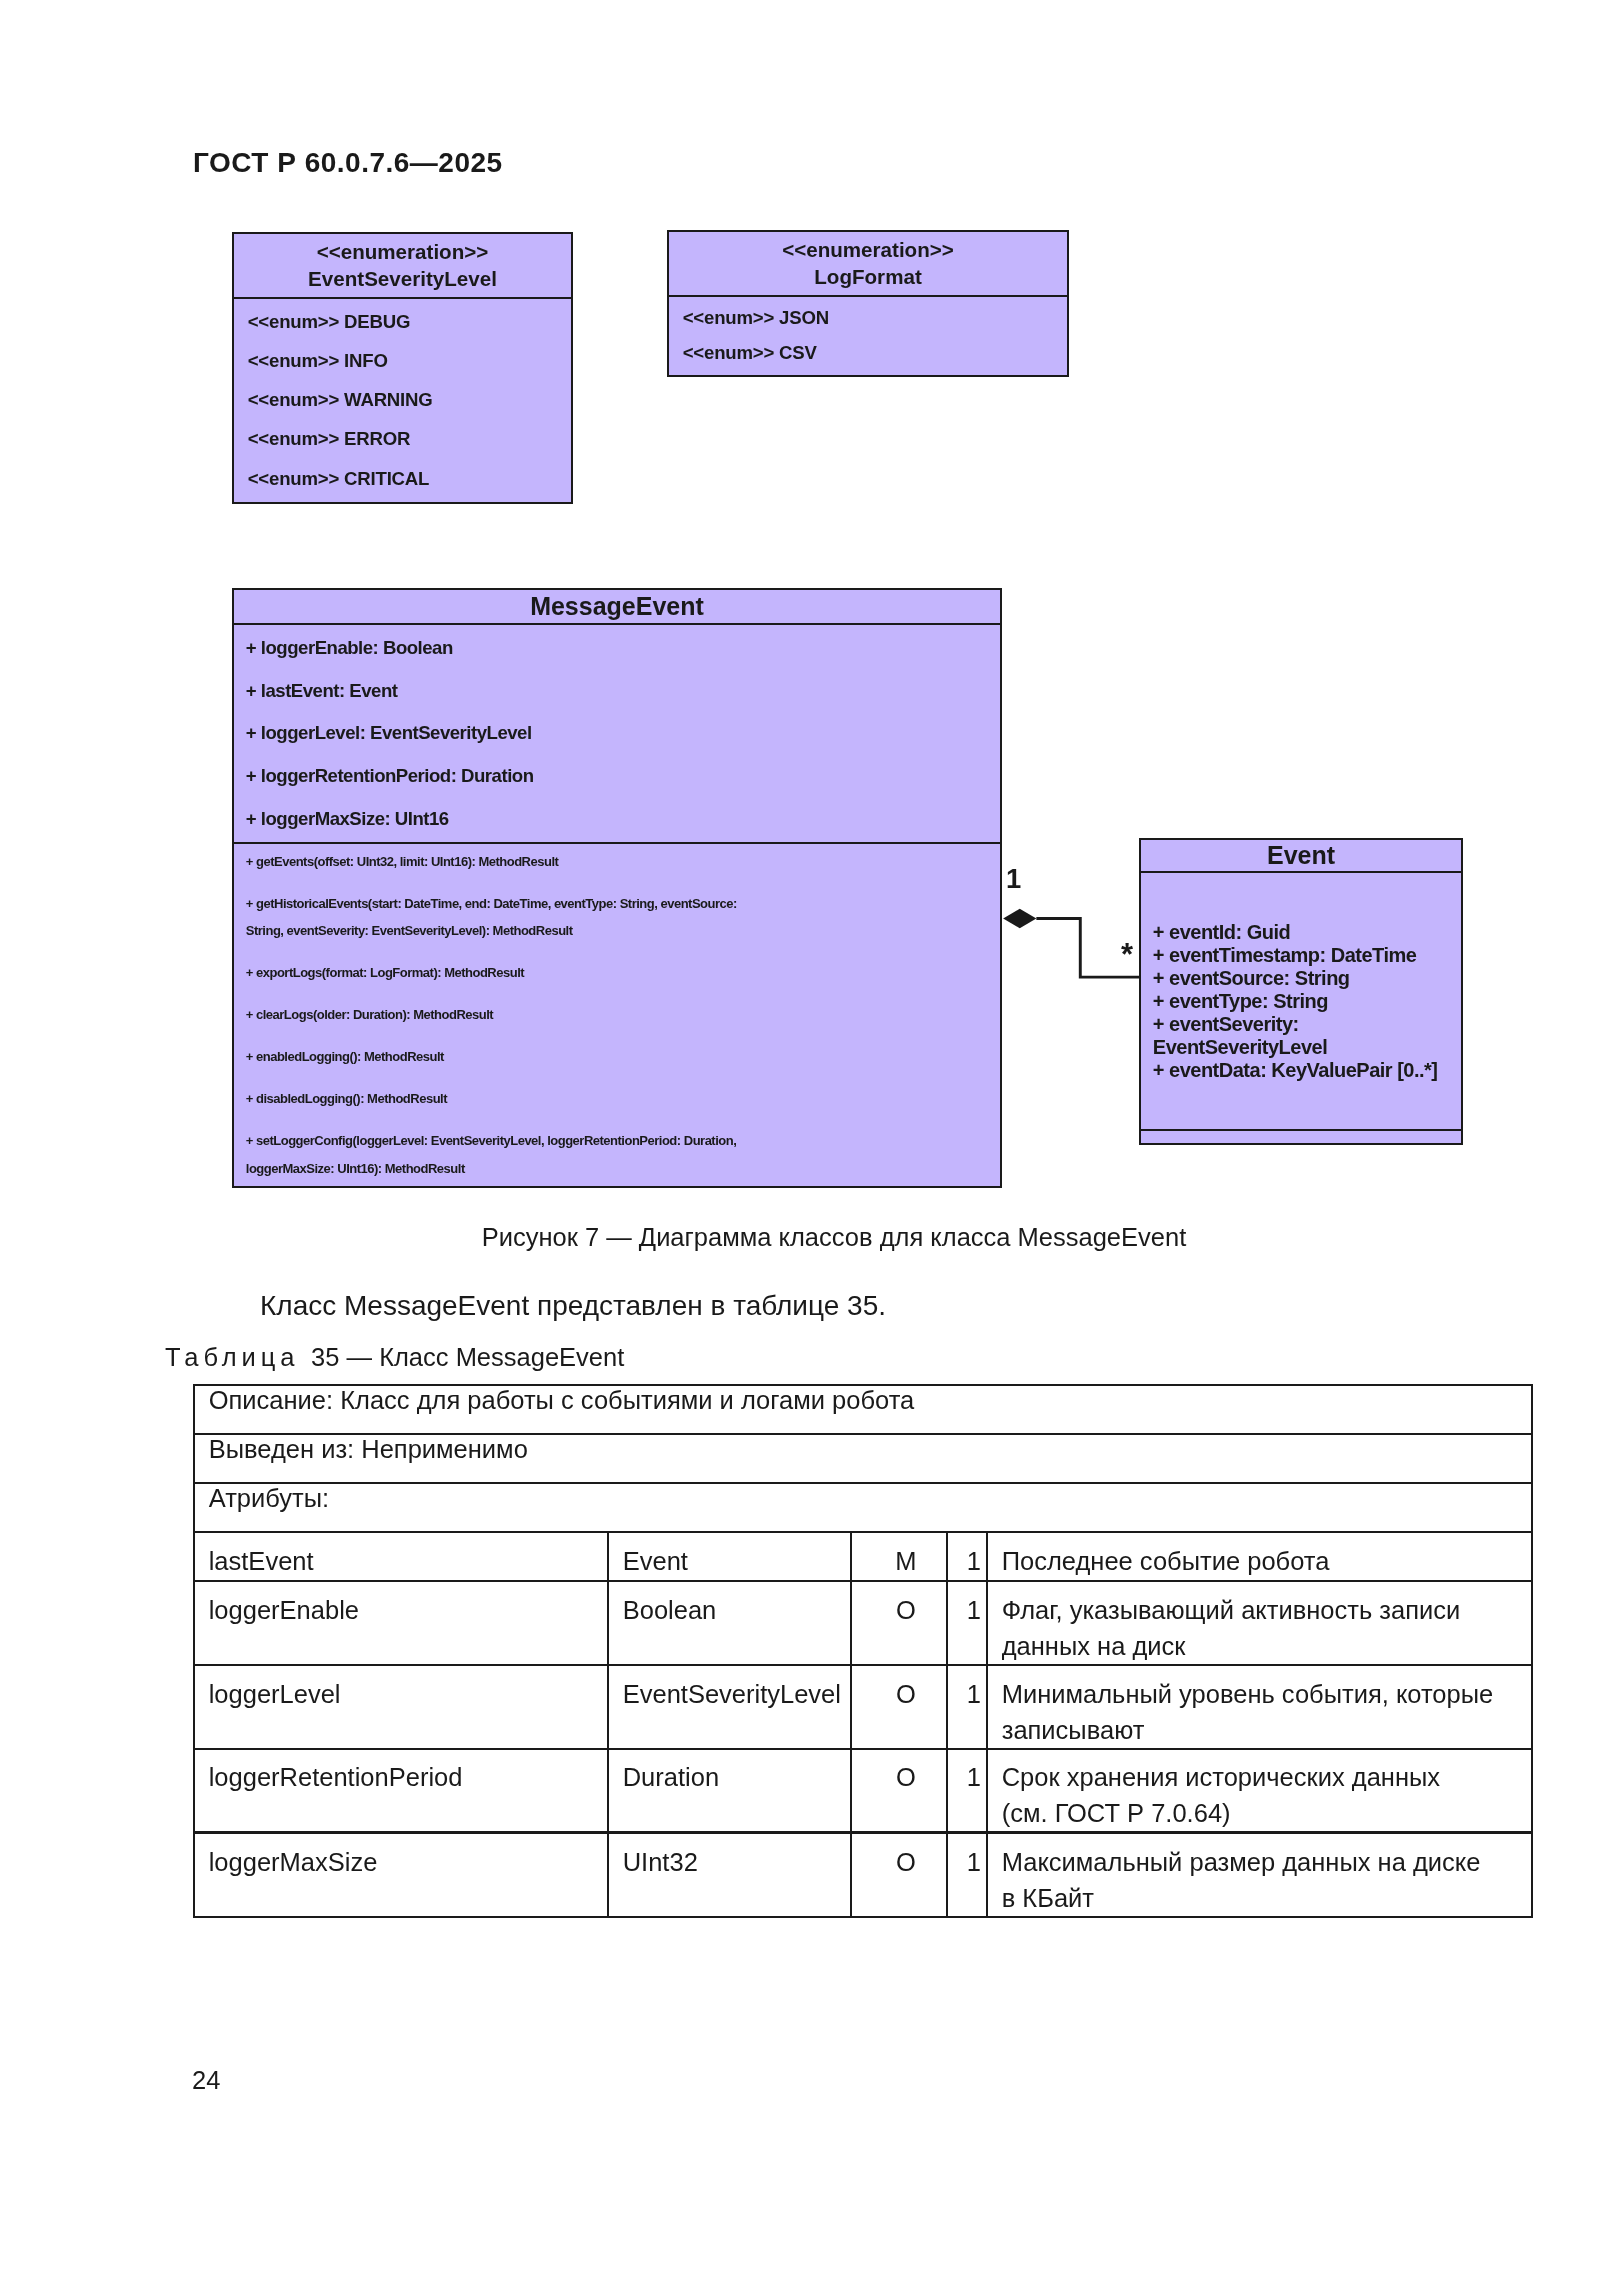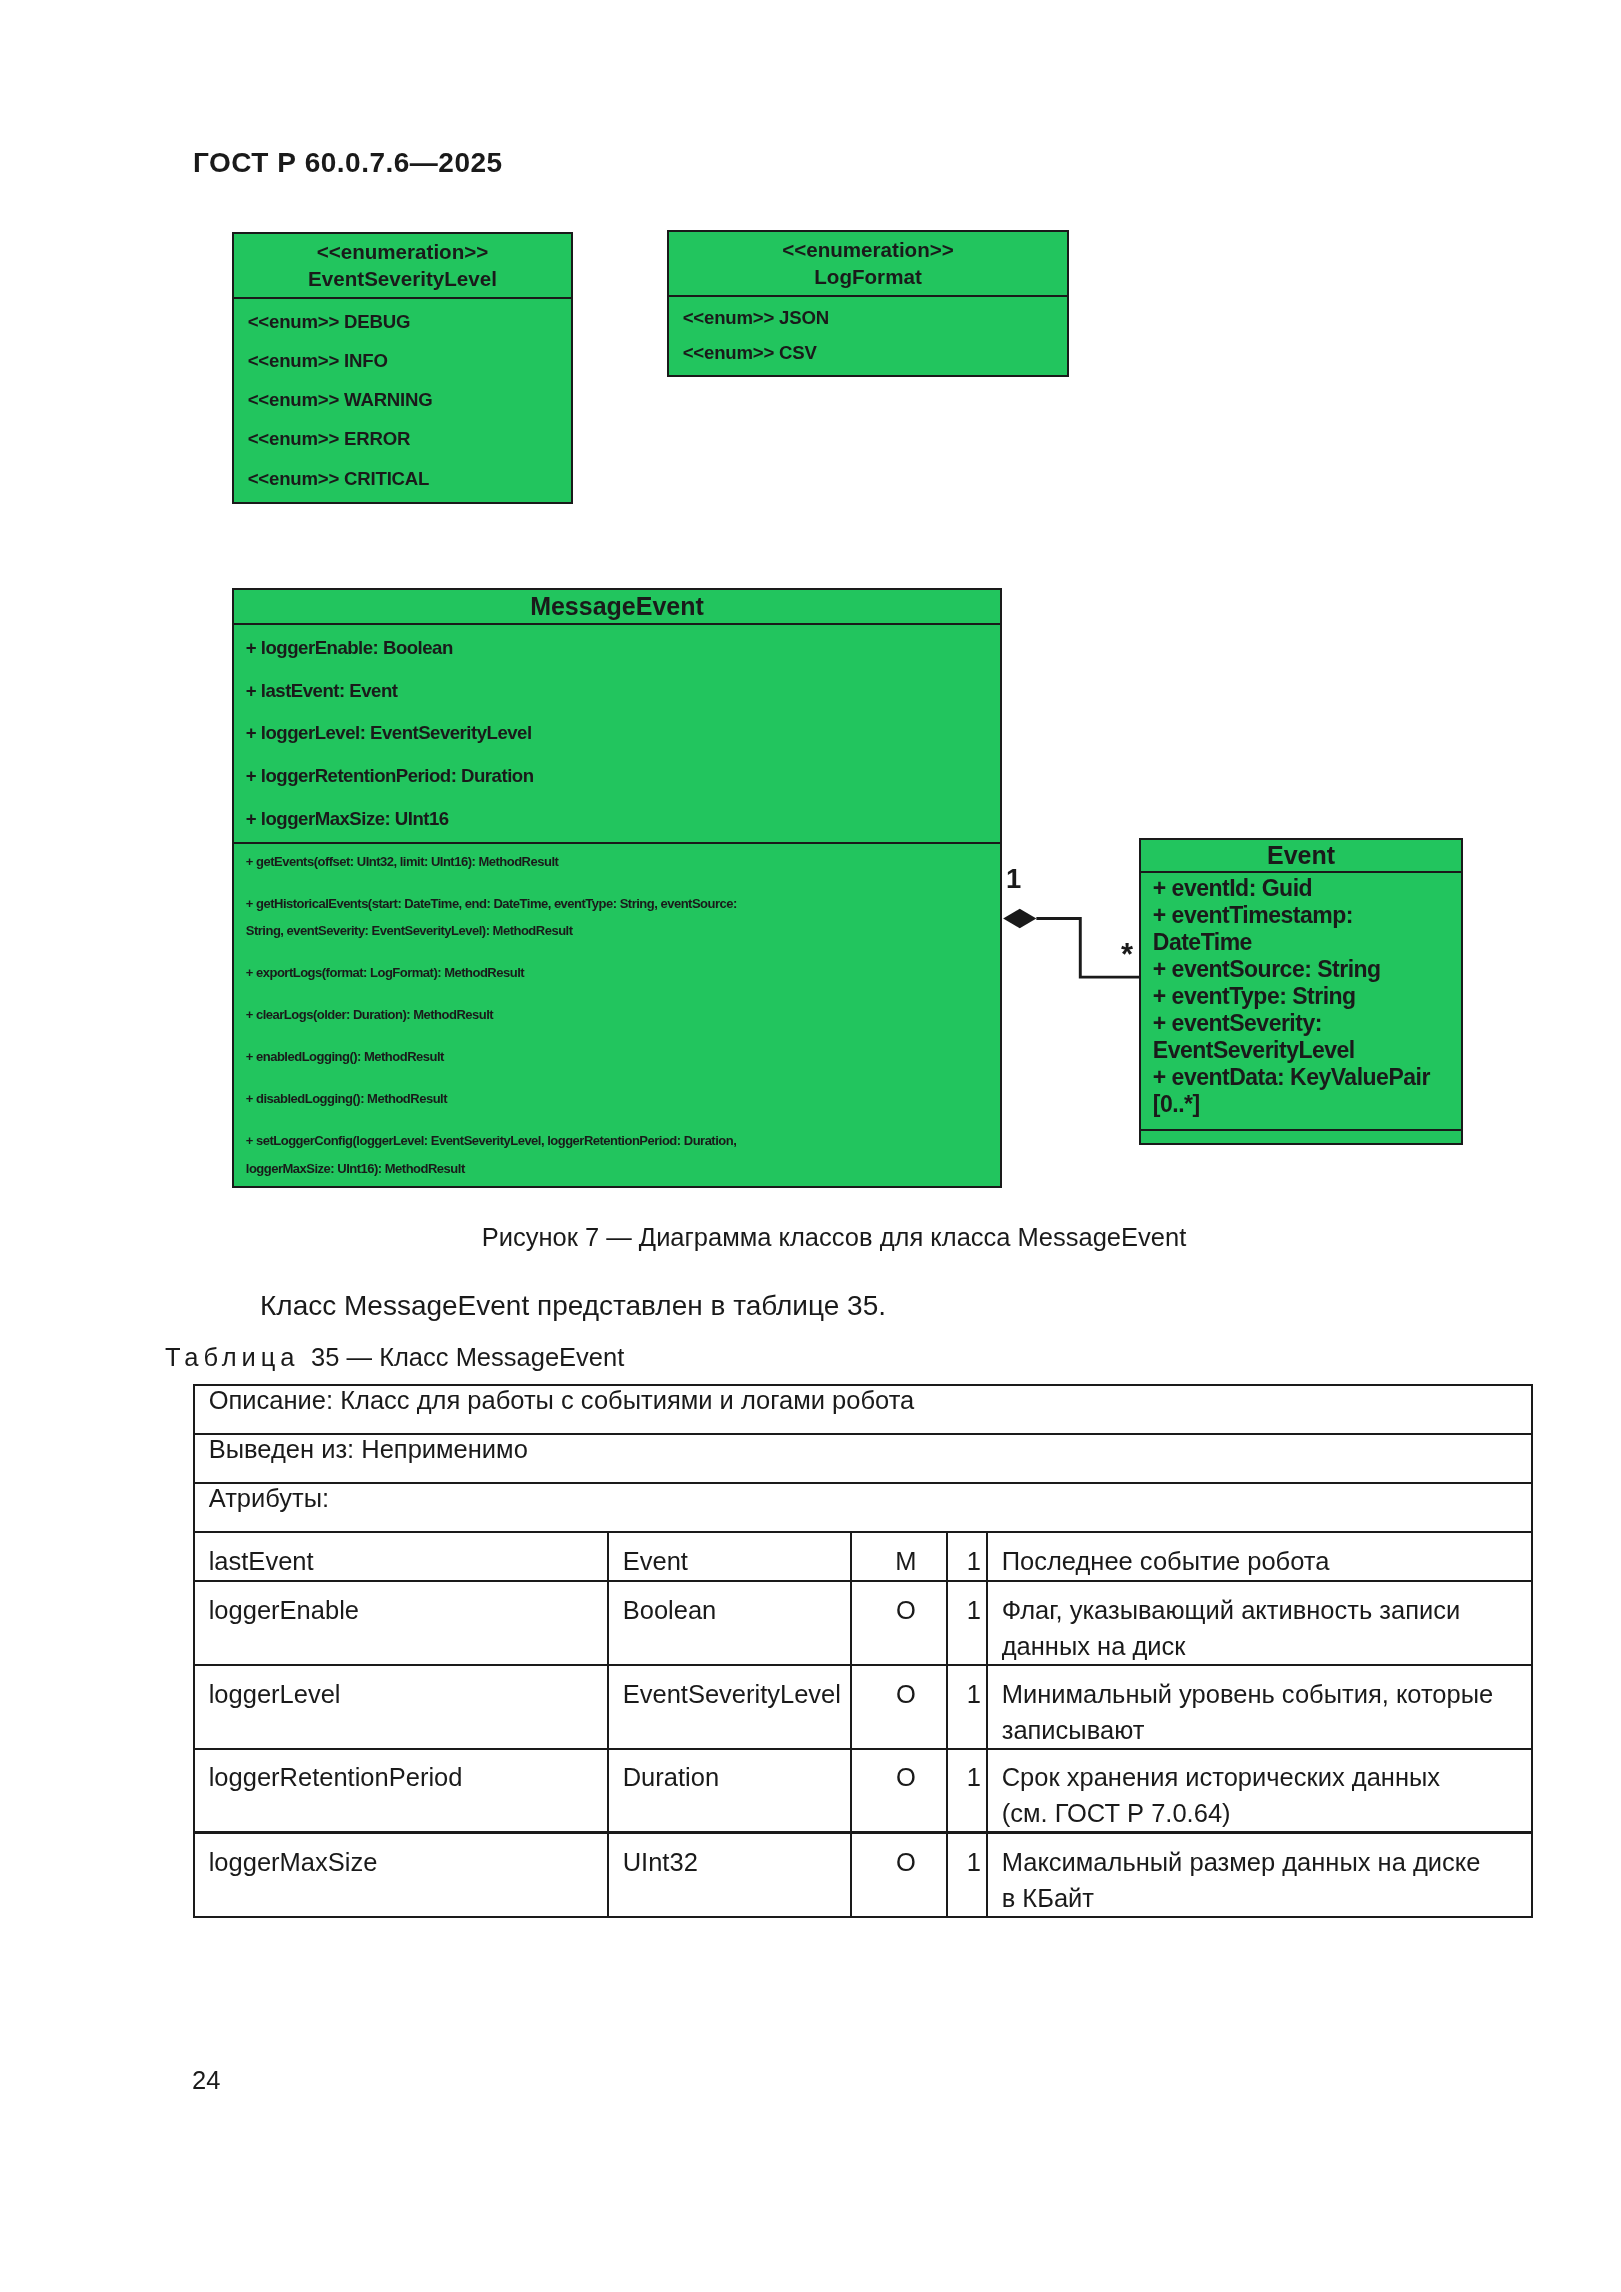--- a/index.html
+++ b/index.html
@@ -6,28 +6,28 @@
   .page{
     position:relative;width:1621px;height:2293px;background:#ffffff;
     font-family:"Liberation Sans",sans-serif;color:#1a1a1a;overflow:hidden;
     margin:0 auto;
     padding-left:36px;
   }
   .abs{position:absolute;}
   .doc-header{left:193px;top:147px;font-size:28px;font-weight:bold;letter-spacing:0.5px;}
 
   
-  .uml-box{position:absolute;border:2.9px solid #1a1a1a;background:#22c55e;box-sizing:border-box;display:flex;flex-direction:column;}
+  .uml-box{position:absolute;border:2.9px solid #1a1a1a;background:#c4b5fd;box-sizing:border-box;display:flex;flex-direction:column;}
   .uml-title{border-bottom:2.9px solid #1a1a1a;text-align:center;font-weight:bold;font-size:20.6px;line-height:27.4px;padding:3.9px 2px;}
   .uml-title-one{border-bottom:2.9px solid #1a1a1a;text-align:center;font-weight:bold;font-size:25px;display:flex;align-items:center;justify-content:center;}
   .uml-items{flex:1;display:flex;flex-direction:column;justify-content:space-around;padding:3.9px 13.7px;font-weight:bold;font-size:18.6px;letter-spacing:-0.2px;}
   .uml-attrs{display:flex;flex-direction:column;justify-content:space-around;padding:2px 11.8px;font-weight:bold;font-size:18.6px;letter-spacing:-0.5px;}
   .uml-methods{flex:1;display:flex;flex-direction:column;justify-content:space-between;padding:3.9px 11.8px;font-weight:bold;font-size:13px;letter-spacing:-0.5px;line-height:27.4px;border-top:2.9px solid #1a1a1a;}
   .pre{white-space:pre-line;}
-  .event-attrs{flex:1;display:flex;flex-direction:column;justify-content:flex-start;padding:2px 11.8px;font-weight:bold;font-size:23px;letter-spacing:-0.5px;border-radius:24px;}
+  .event-attrs{flex:1;display:flex;flex-direction:column;justify-content:center;padding:2px 11.8px;font-weight:bold;font-size:20px;letter-spacing:-0.5px;border-radius:24px;}
   .event-empty{height:11.8px;border-top:2px solid #1a1a1a;}
   .mult-label{position:absolute;font-weight:bold;font-size:27.4px;}
 
   .fig-caption{left:165px;top:1223px;width:1338px;text-align:center;font-size:25.5px;}
   .body-par{left:260px;top:1290px;font-size:28px;}
   .table-label{left:165px;top:1343px;font-size:25.5px;}
   .table-label .spaced{letter-spacing:4.9px;}
   .table-label .rest{margin-left:11.8px;}
 
   table.gost{position:absolute;left:165px;top:1384px;width:1338px;border-collapse:collapse;table-layout:fixed;

